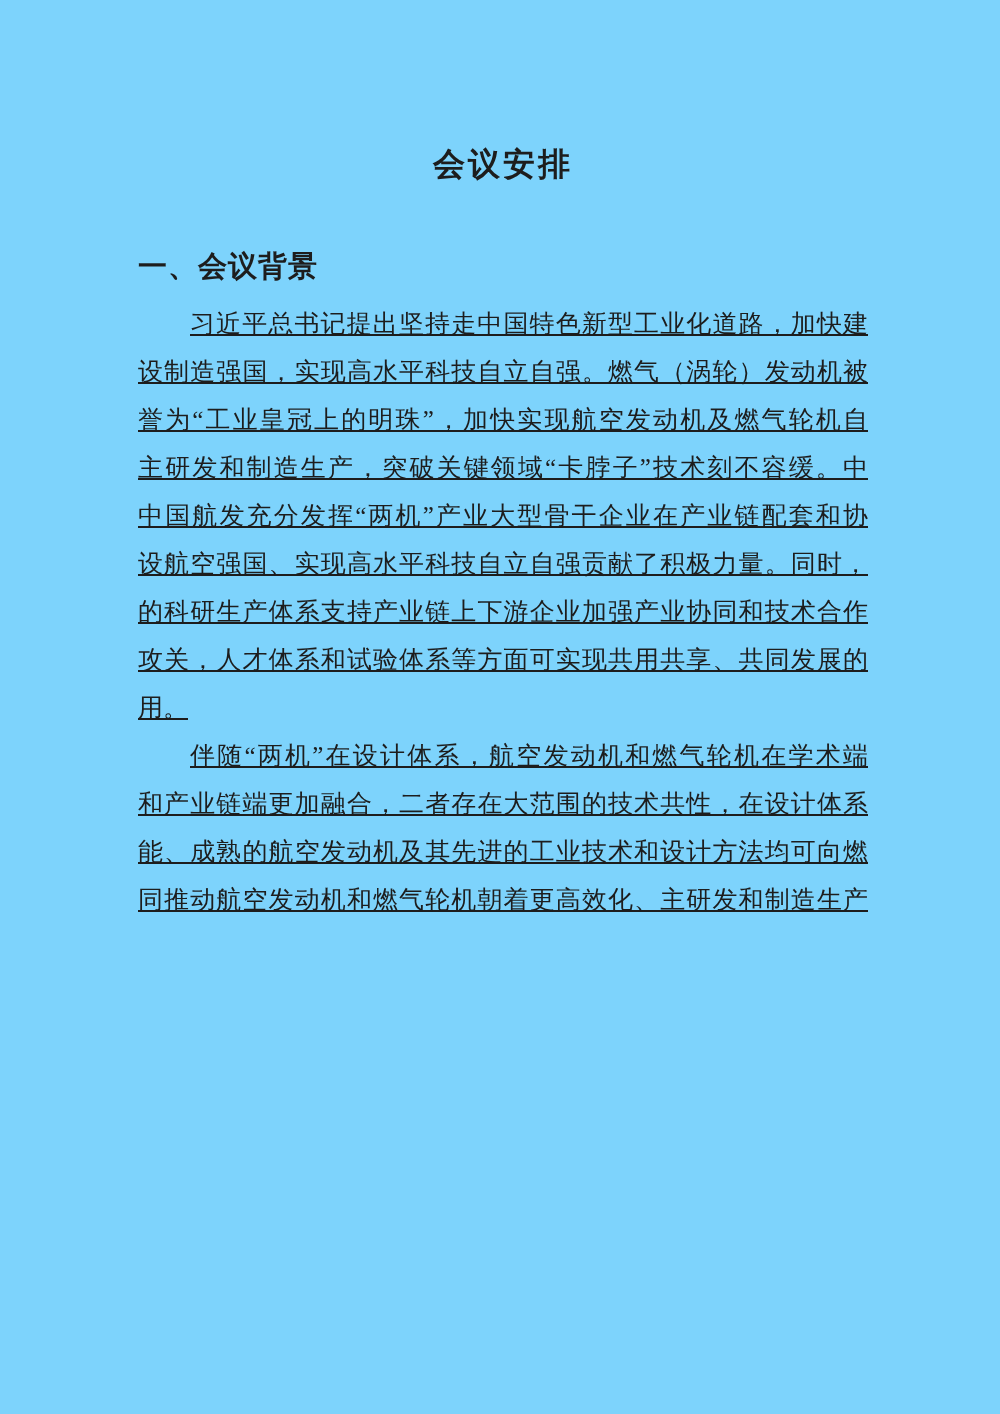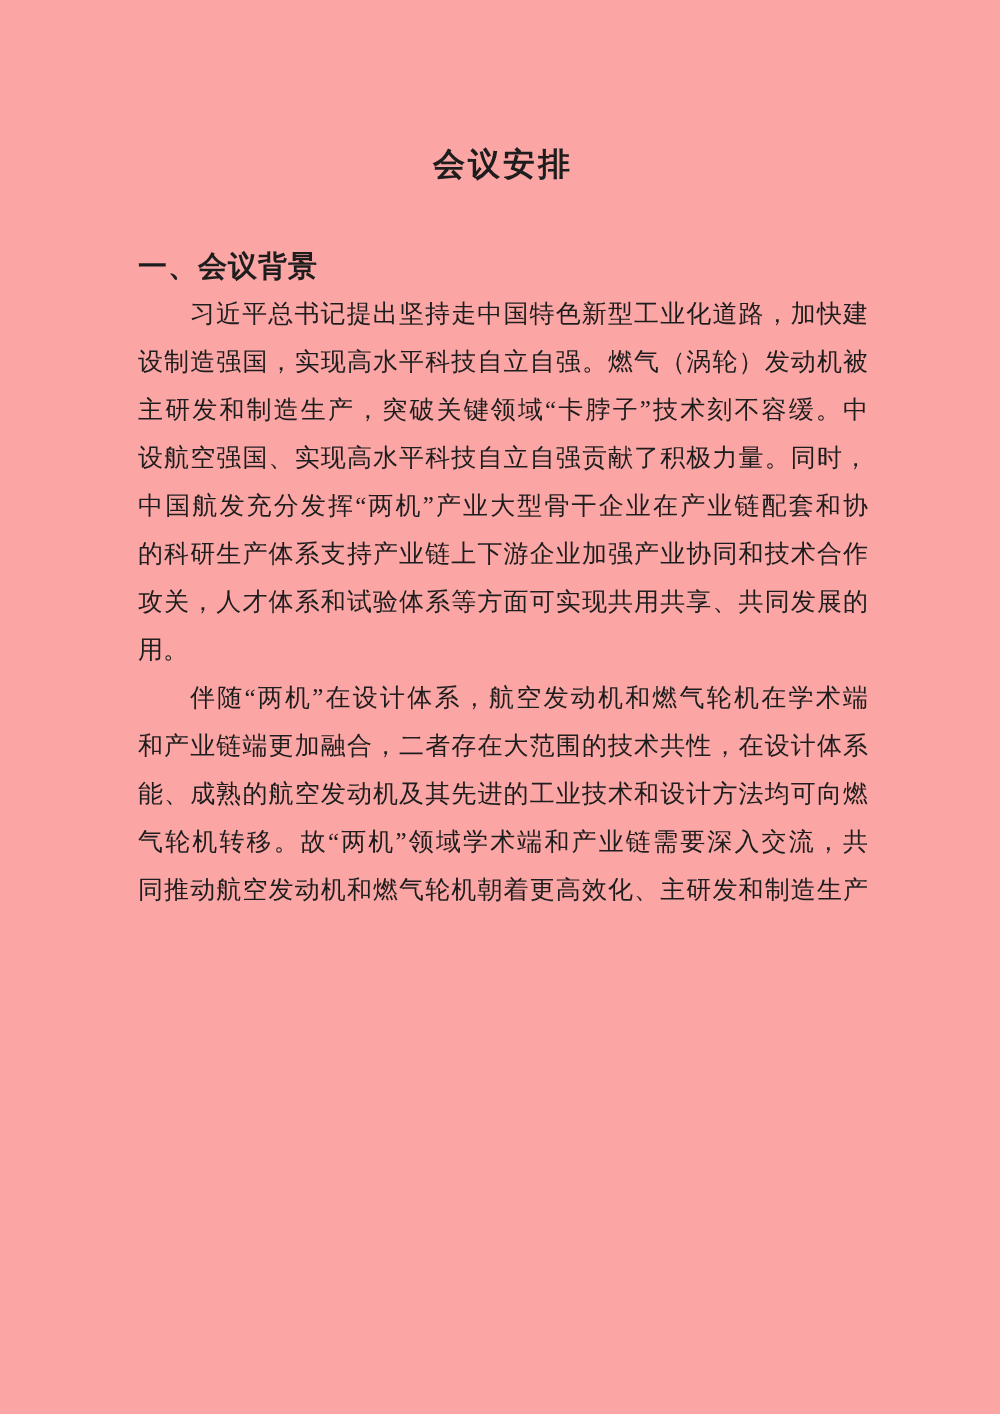--- a/index.html
+++ b/index.html
@@ -5,44 +5,45 @@
   html, body {
     margin: 0;
     padding: 0;
     background: #e8e8e8;
   }
   .page {
     position: relative;
     width: 1000px;
     height: 1414px;
     margin: 0 auto;
-    background: #fca5a5;
+    background: #7dd3fc;
     color: #1d1d1d;
     font-family: "Liberation Serif", "DejaVu Serif", serif;
     box-sizing: border-box;
     padding: 142px 132px 0 138px;
     overflow: hidden;
   }
   .doc-title {
     margin: 0;
     text-align: center;
     font-size: 32px;
     font-weight: bold;
     line-height: 44px;
     letter-spacing: 3px;
   }
   .section-heading {
-    margin: 60px 0 4px 0;
+    margin: 60px 0 14px 0;
     font-size: 29px;
     font-weight: bold;
     line-height: 40px;
     letter-spacing: 1px;
   }
   .body-text {
     margin-top: 0;
+    text-decoration: underline;
   }
   .line {
     font-size: 25px;
     line-height: 48px;
     height: 48px;
     text-align: justify;
     text-align-last: justify;
     text-justify: inter-character;
   }
   .line.first {
@@ -54,25 +55,25 @@
 </style>
 </head>
 <body>
 
 <div class="page">
   <h1 class="doc-title">会议安排</h1>
   <h2 class="section-heading">一、会议背景</h2>
   <div class="body-text" id="body-container">
       <div class="line first">习近平总书记提出坚持走中国特色新型工业化道路，加快建</div>
       <div class="line">设制造强国，实现高水平科技自立自强。燃气（涡轮）发动机被</div>
+      <div class="line">誉为“工业皇冠上的明珠”，加快实现航空发动机及燃气轮机自</div>
       <div class="line">主研发和制造生产，突破关键领域“卡脖子”技术刻不容缓。中</div>
+      <div class="line">中国航发充分发挥“两机”产业大型骨干企业在产业链配套和协</div>
       <div class="line">设航空强国、实现高水平科技自立自强贡献了积极力量。同时，</div>
-      <div class="line">中国航发充分发挥“两机”产业大型骨干企业在产业链配套和协</div>
       <div class="line">的科研生产体系支持产业链上下游企业加强产业协同和技术合作</div>
       <div class="line">攻关，人才体系和试验体系等方面可实现共用共享、共同发展的</div>
       <div class="line last">用。</div>
       <div class="line first">伴随“两机”在设计体系，航空发动机和燃气轮机在学术端</div>
       <div class="line">和产业链端更加融合，二者存在大范围的技术共性，在设计体系</div>
       <div class="line">能、成熟的航空发动机及其先进的工业技术和设计方法均可向燃</div>
-      <div class="line">气轮机转移。故“两机”领域学术端和产业链需要深入交流，共</div>
       <div class="line">同推动航空发动机和燃气轮机朝着更高效化、主研发和制造生产</div>
     </div>
 </div>
 
 </body></html>

